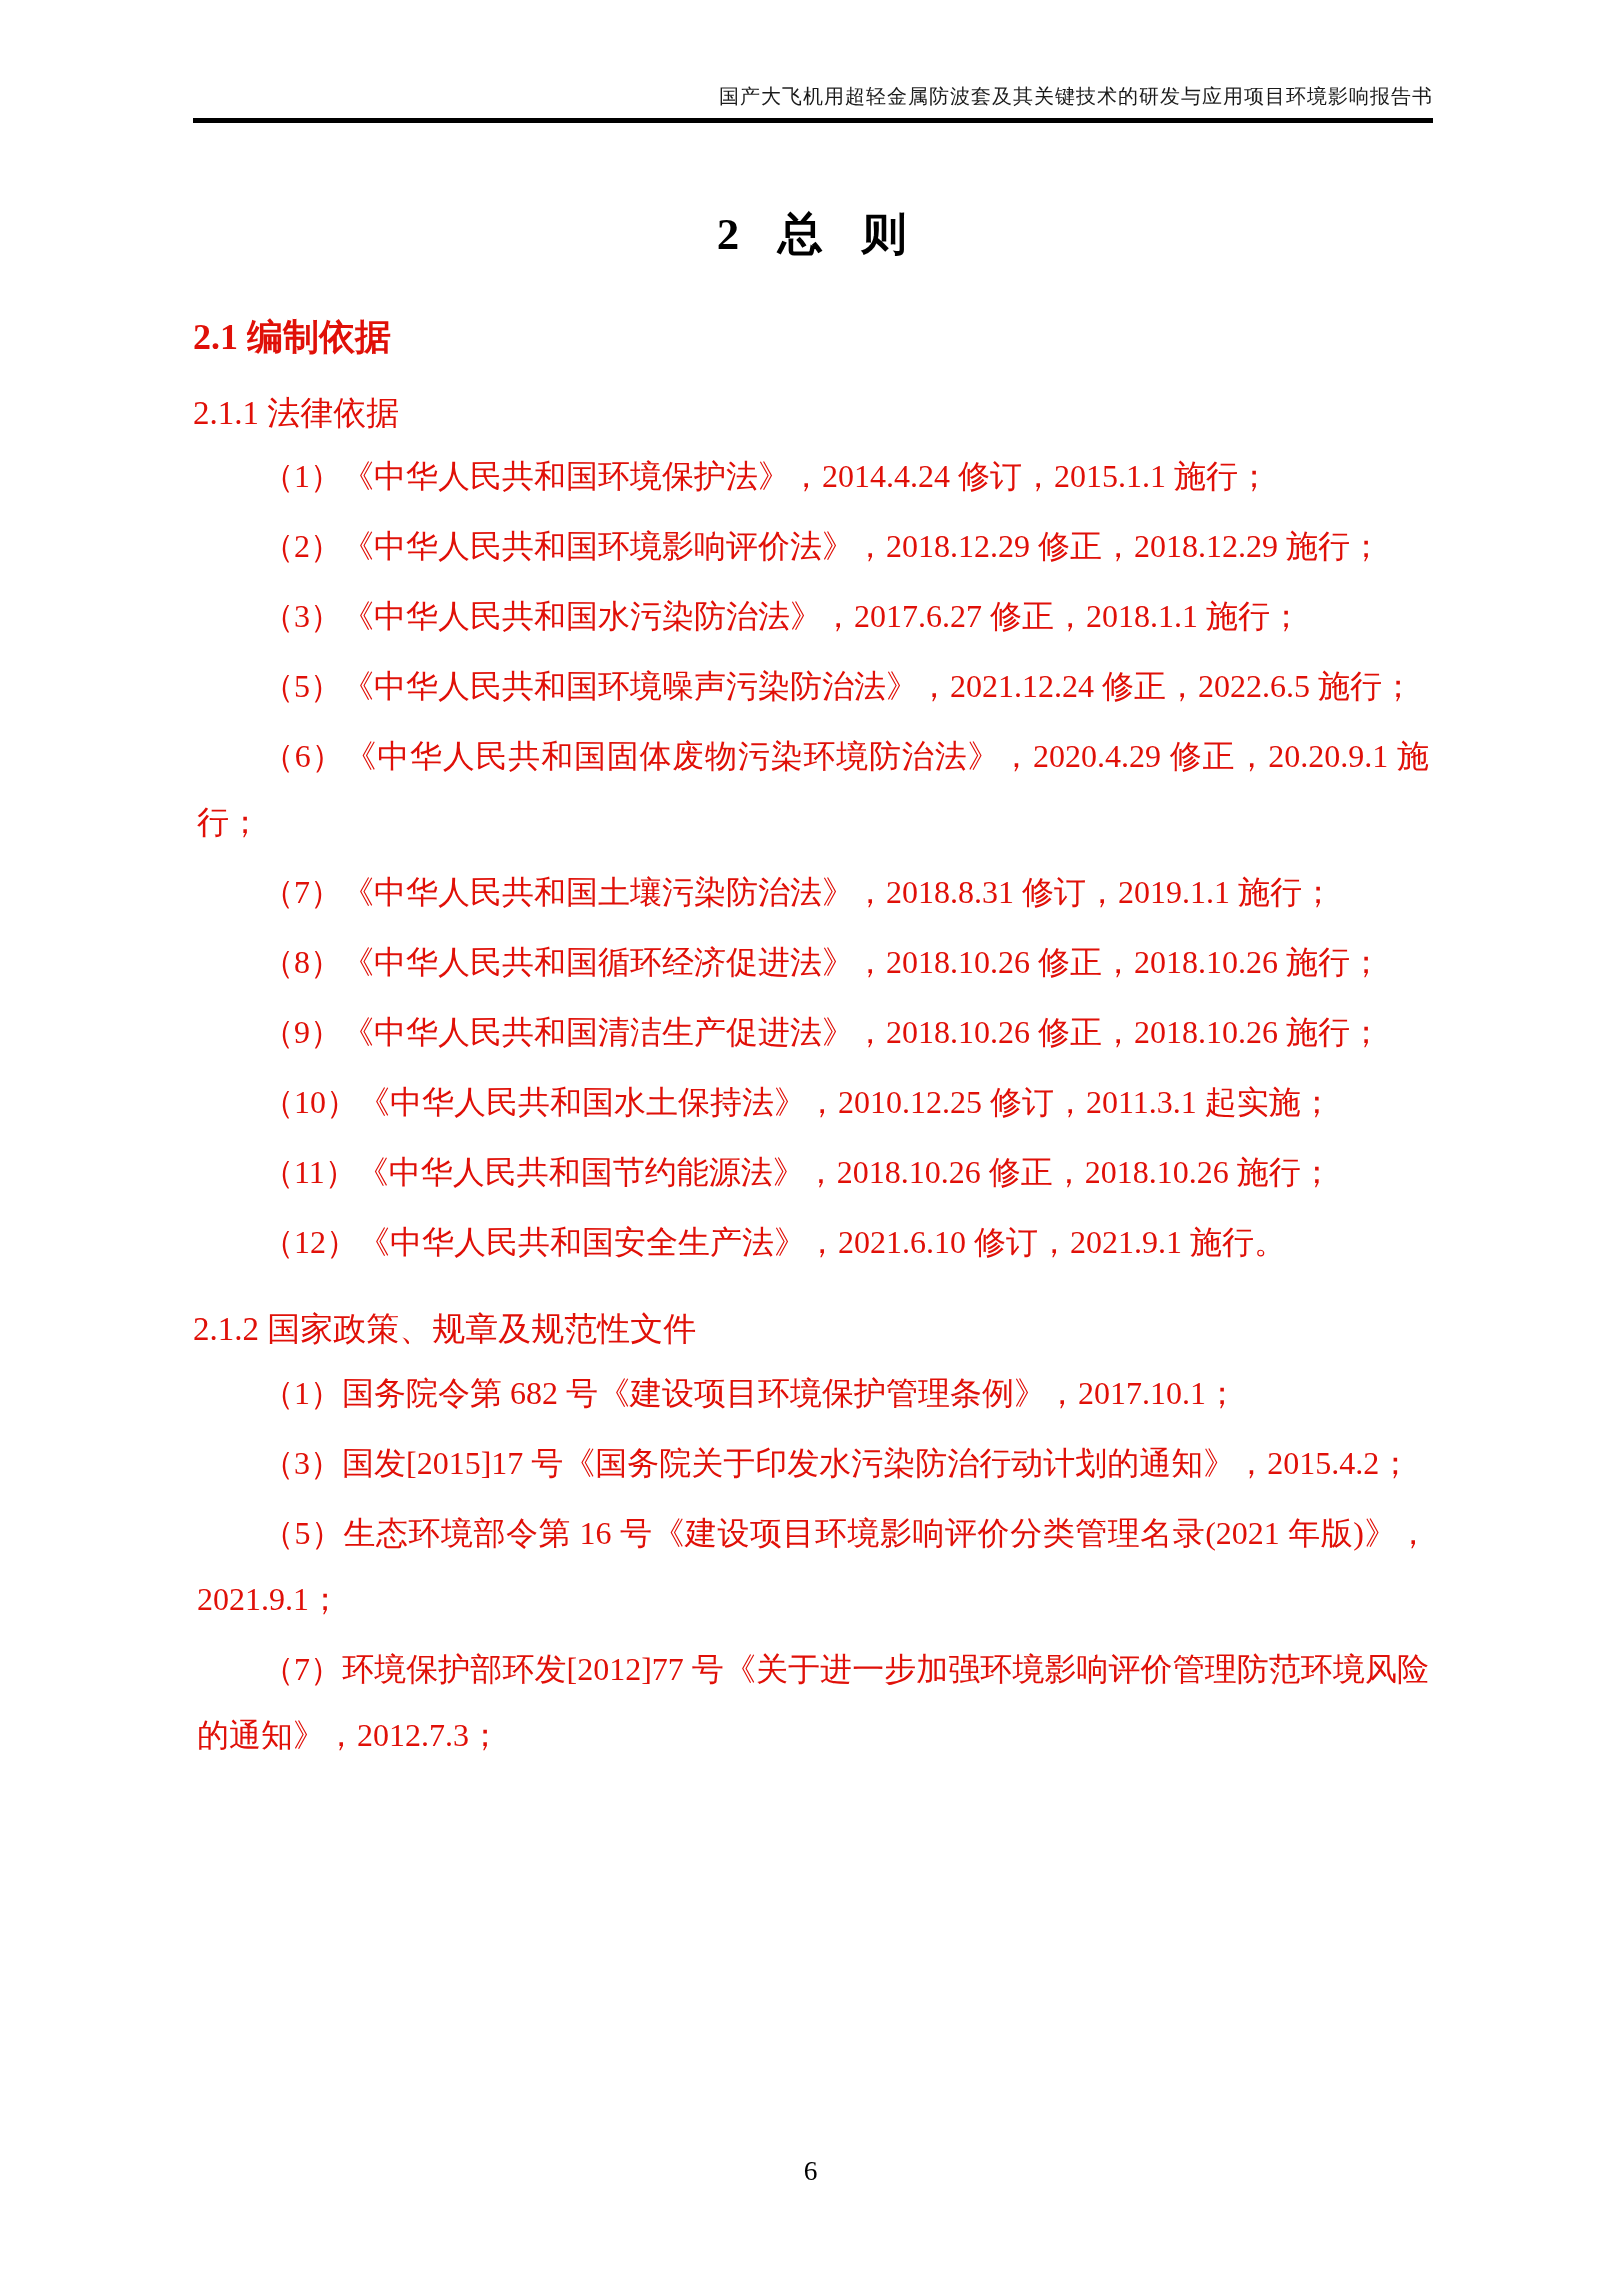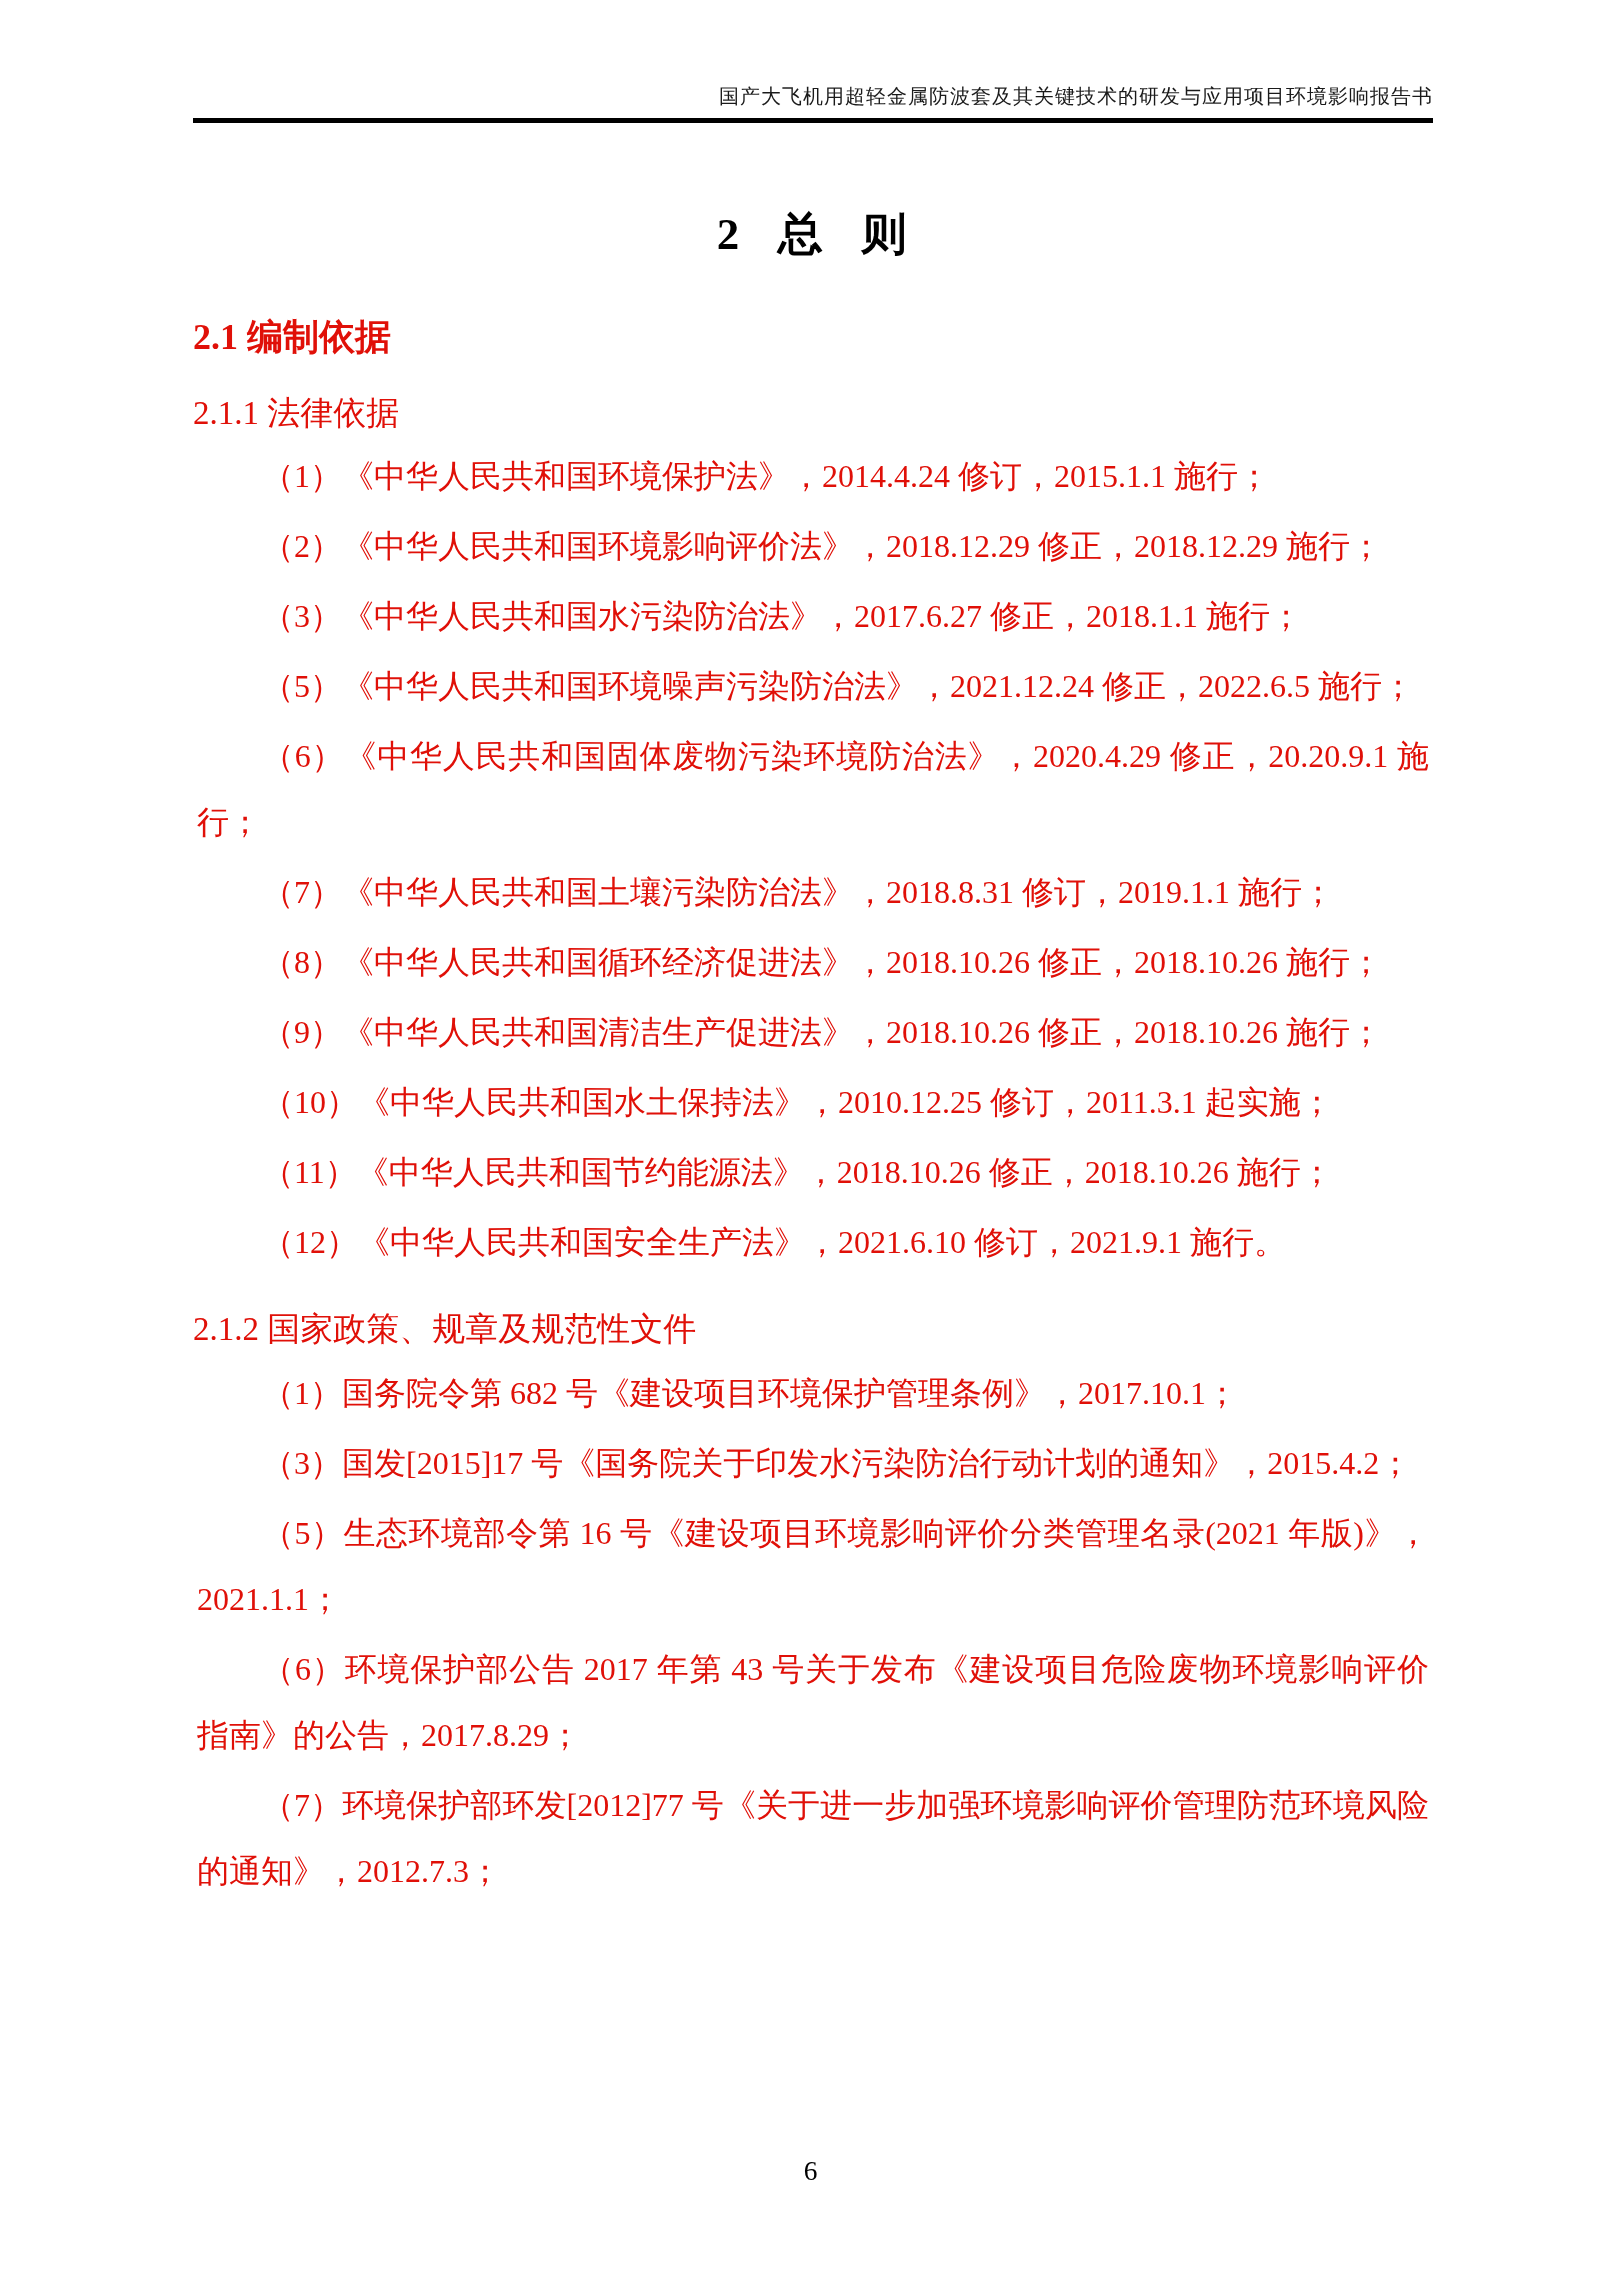--- a/index.html
+++ b/index.html
@@ -103,21 +103,20 @@
       <p class="para">（10）《中华人民共和国水土保持法》，2010.12.25 修订，2011.3.1 起实施；</p>
       <p class="para">（11）《中华人民共和国节约能源法》，2018.10.26 修正，2018.10.26 施行；</p>
       <p class="para">（12）《中华人民共和国安全生产法》，2021.6.10 修订，2021.9.1 施行。</p>
     </div>
 
   <h3 class="subsection-heading">2.1.2 国家政策、规章及规范性文件</h3>
 
   <div class="para-list">
       <p class="para">（1）国务院令第 682 号《建设项目环境保护管理条例》，2017.10.1；</p>
       <p class="para">（3）国发[2015]17 号《国务院关于印发水污染防治行动计划的通知》，2015.4.2；</p>
-      <p class="para">（5）生态环境部令第 16 号《建设项目环境影响评价分类管理名录(2021 年版)》，2021.1.1；</p>
-      <p class="para">（6）环境保护部公告 2017 年第 43 号关于发布《建设项目危险废物环境影响评价指南》的公告，2017.8.29；</p>
+      <p class="para">（5）生态环境部令第 16 号《建设项目环境影响评价分类管理名录(2021 年版)》，2021.9.1；</p>
       <p class="para">（7）环境保护部环发[2012]77 号《关于进一步加强环境影响评价管理防范环境风险的通知》，2012.7.3；</p>
     </div>
 
   <div class="page-number">6</div>
 
 </div>
 
 
 </body></html>

